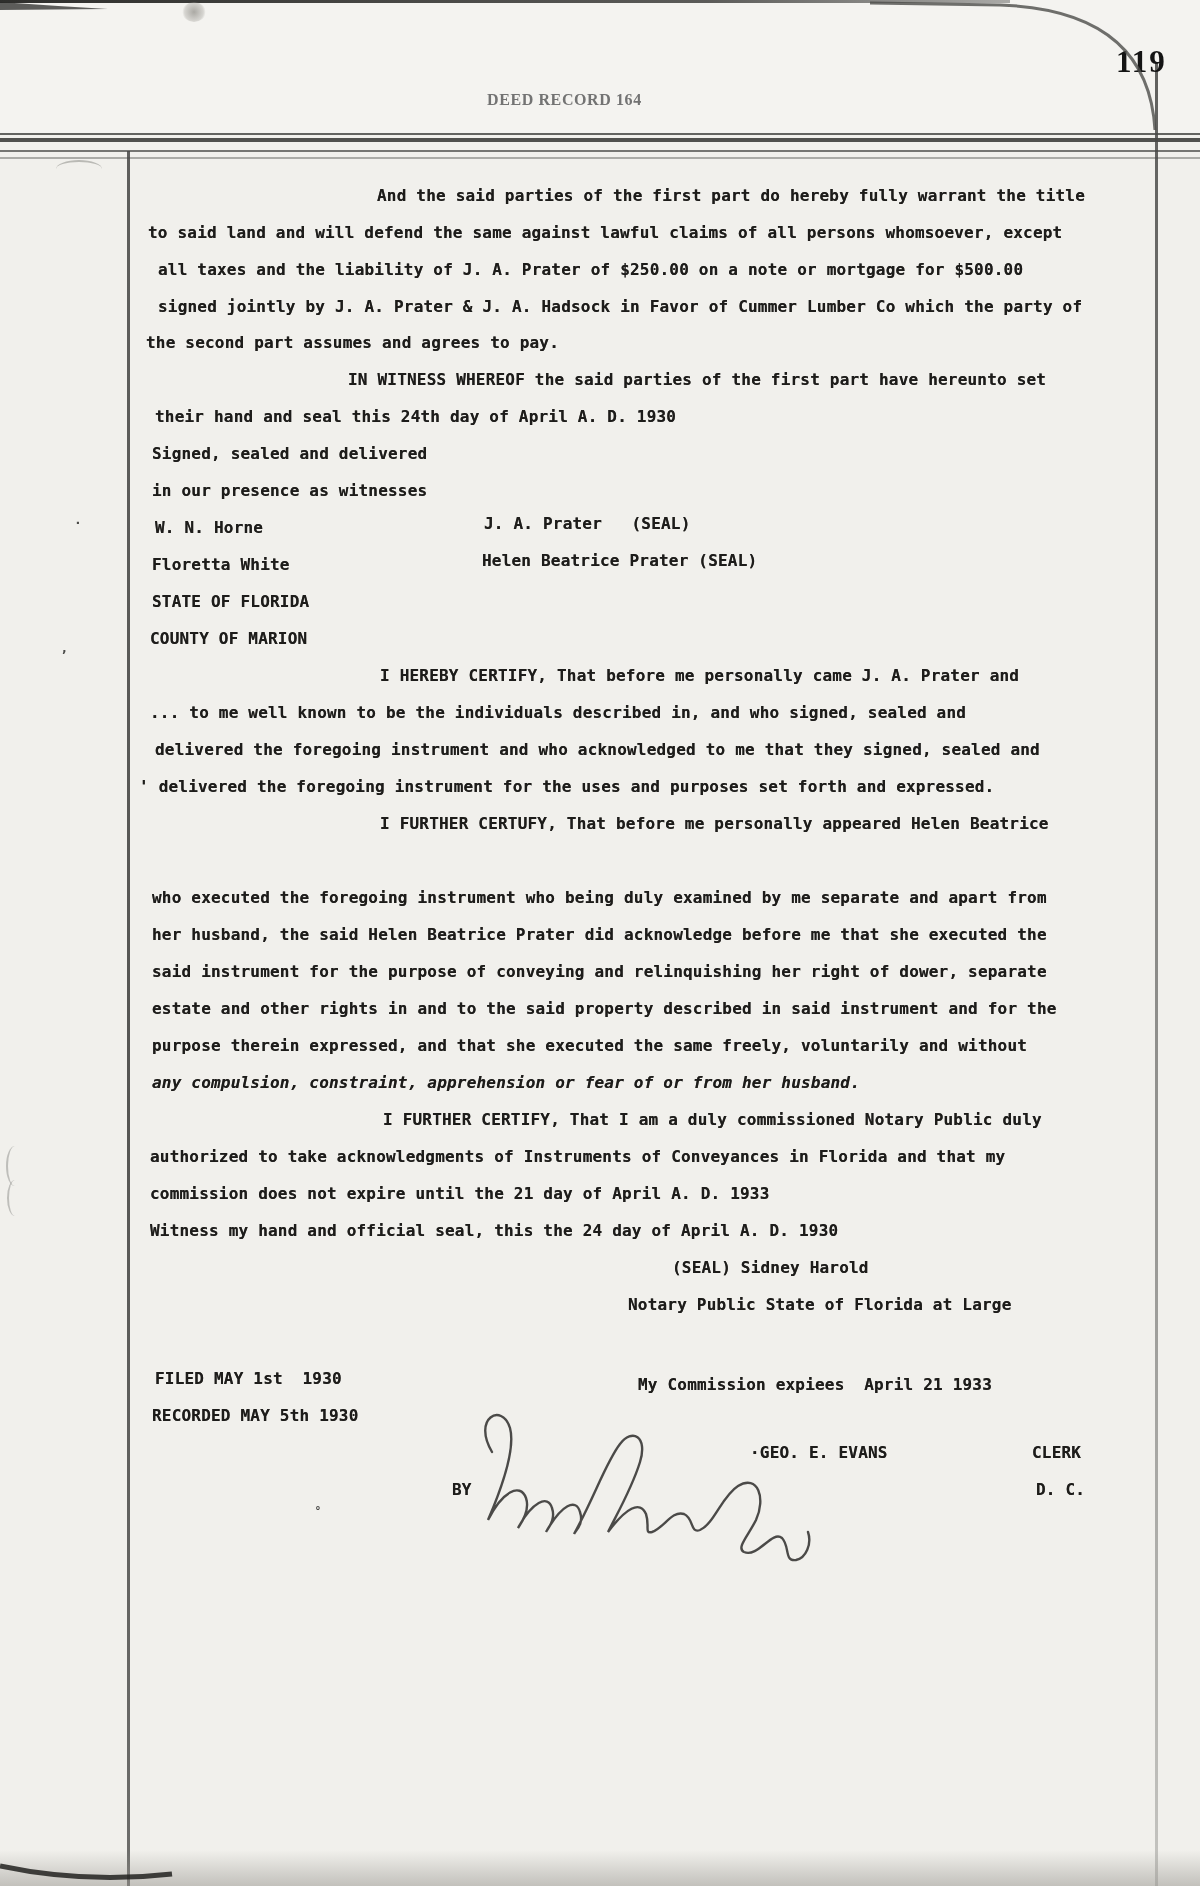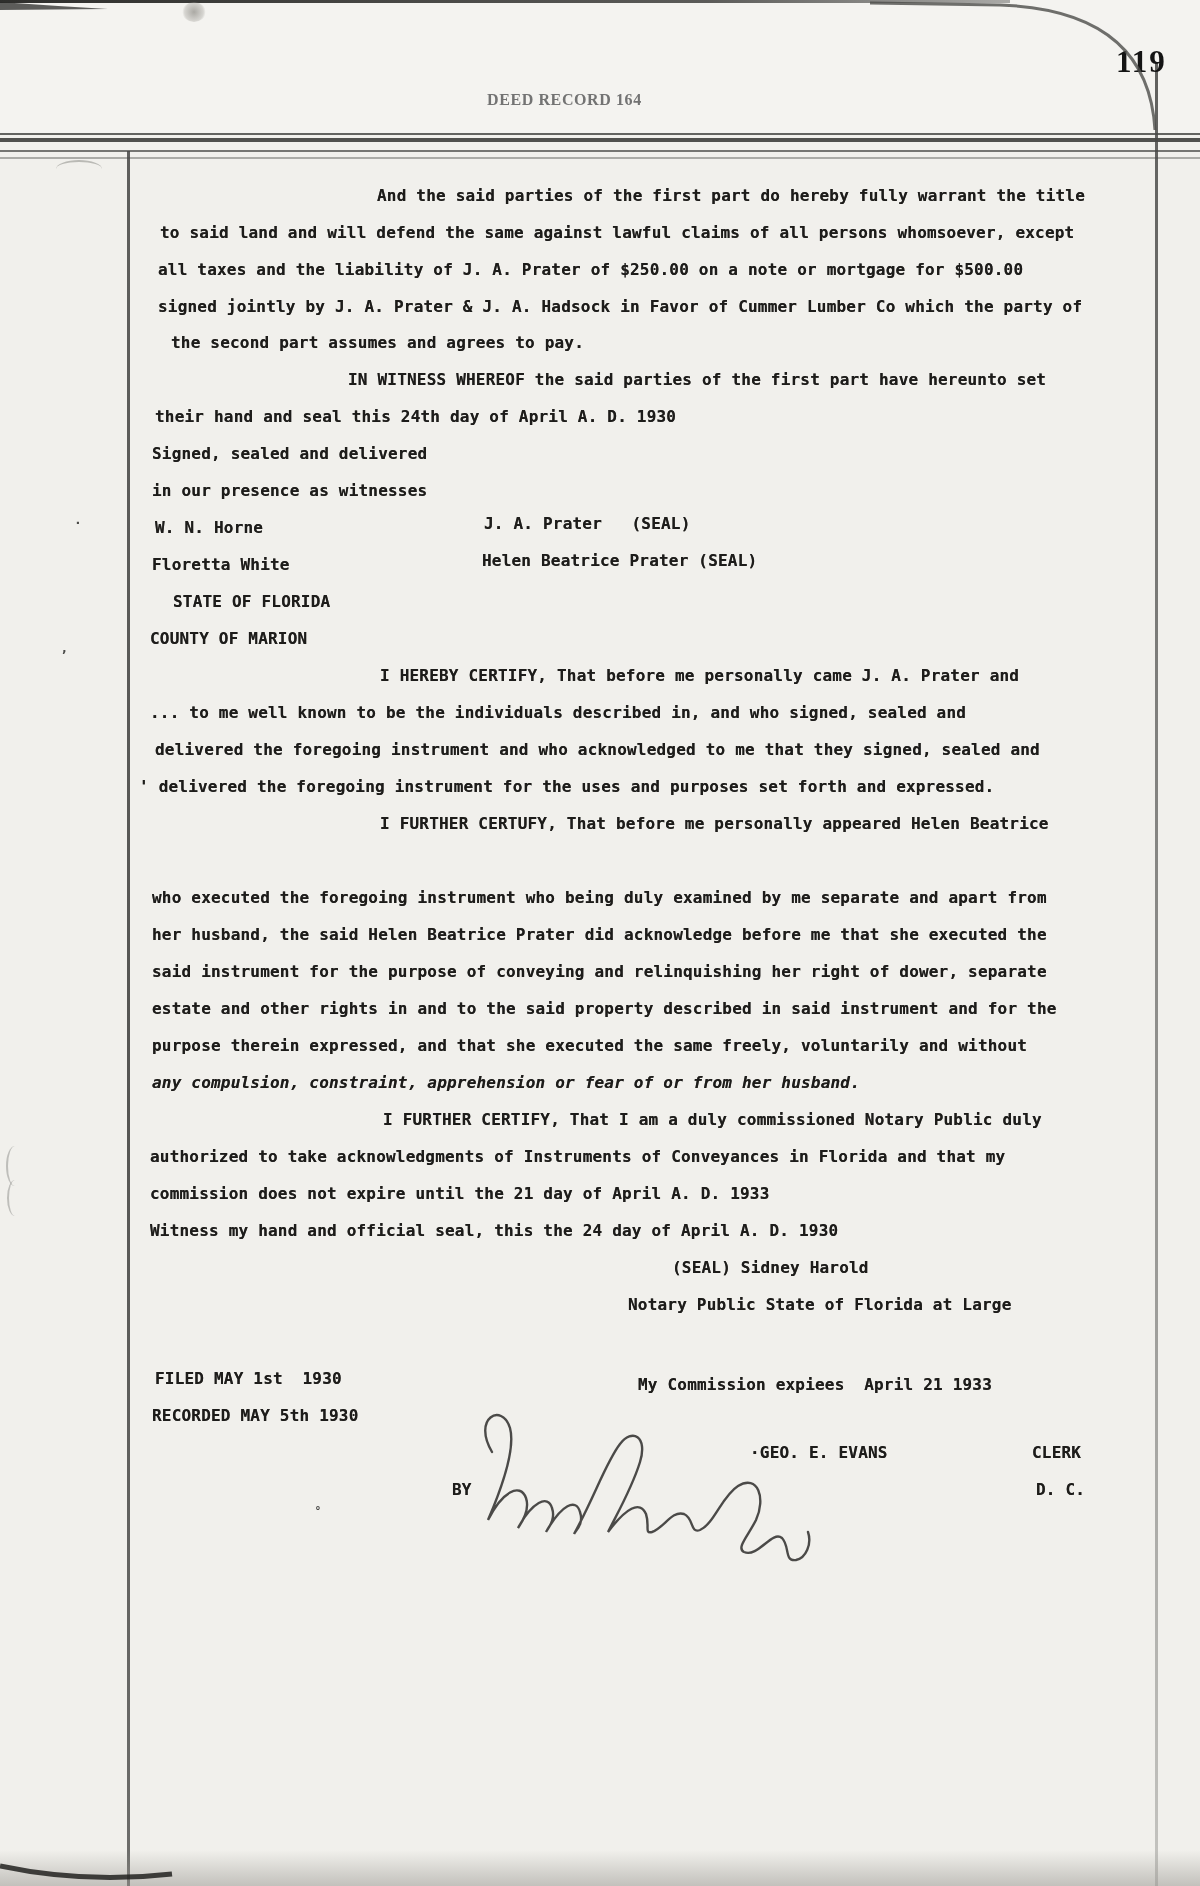--- a/index.html
+++ b/index.html
@@ -56,36 +56,36 @@
   <div class="marginmark mm2"></div>
   <div class="marginmark mm3"></div>
   <span class="speck" style="left:74px;top:512px;">.</span>
   <span class="speck" style="left:60px;top:648px;">’</span>
   <span class="speck" style="left:314px;top:1506px;">̊</span>
 
   <div class="pgnum">119</div>
   <div class="header">DEED RECORD 164</div>
 
   <div class="tl" style="left:377px;top:186px;">And the said parties of the first part do hereby fully warrant the title</div>
-  <div class="tl" style="left:160px;top:223px;">to said land and will defend the same against lawful claims of all persons whomsoever, except</div>
+  <div class="tl" style="left:148px;top:223px;">to said land and will defend the same against lawful claims of all persons whomsoever, except</div>
   <div class="tl" style="left:158px;top:260px;">all taxes and the liability of J. A. Prater of $250.00 on a note or mortgage for $500.00</div>
   <div class="tl" style="left:158px;top:297px;">signed jointly by J. A. Prater &amp; J. A. Hadsock in Favor of Cummer Lumber Co which the party of</div>
-  <div class="tl" style="left:171px;top:333px;">the second part assumes and agrees to pay.</div>
+  <div class="tl" style="left:146px;top:333px;">the second part assumes and agrees to pay.</div>
 
   <div class="tl" style="left:348px;top:370px;">IN WITNESS WHEREOF the said parties of the first part have hereunto set</div>
   <div class="tl" style="left:155px;top:407px;">their hand and seal this 24th day of April A. D. 1930</div>
   <div class="tl" style="left:152px;top:444px;">Signed, sealed and delivered</div>
   <div class="tl" style="left:152px;top:481px;">in our presence as witnesses</div>
 
   <div class="tl" style="left:155px;top:518px;">W. N. Horne</div>
   <div class="tl" style="left:484px;top:514px;">J. A. Prater   (SEAL)</div>
   <div class="tl" style="left:152px;top:555px;">Floretta White</div>
   <div class="tl" style="left:482px;top:551px;">Helen Beatrice Prater (SEAL)</div>
 
-  <div class="tl" style="left:152px;top:592px;margin-left:21px;">STATE OF FLORIDA</div>
+  <div class="tl" style="left:152px;top:592px;">STATE OF FLORIDA</div>
   <div class="tl" style="left:150px;top:629px;">COUNTY OF MARION</div>
 
   <div class="tl" style="left:380px;top:666px;">I HEREBY CERTIFY, That before me personally came J. A. Prater and</div>
   <div class="tl" style="left:150px;top:703px;">... to me well known to be the individuals described in, and who signed, sealed and</div>
   <div class="tl" style="left:155px;top:740px;">delivered the foregoing instrument and who acknowledged to me that they signed, sealed and</div>
   <div class="tl" style="left:139px;top:777px;">' delivered the foregoing instrument for the uses and purposes set forth and expressed.</div>
 
   <div class="tl" style="left:380px;top:814px;">I FURTHER CERTUFY, That before me personally appeared Helen Beatrice</div>
   <div class="tl" style="left:152px;top:888px;">who executed the foregoing instrument who being duly examined by me separate and apart from</div>
   <div class="tl" style="left:152px;top:925px;">her husband, the said Helen Beatrice Prater did acknowledge before me that she executed the</div>

